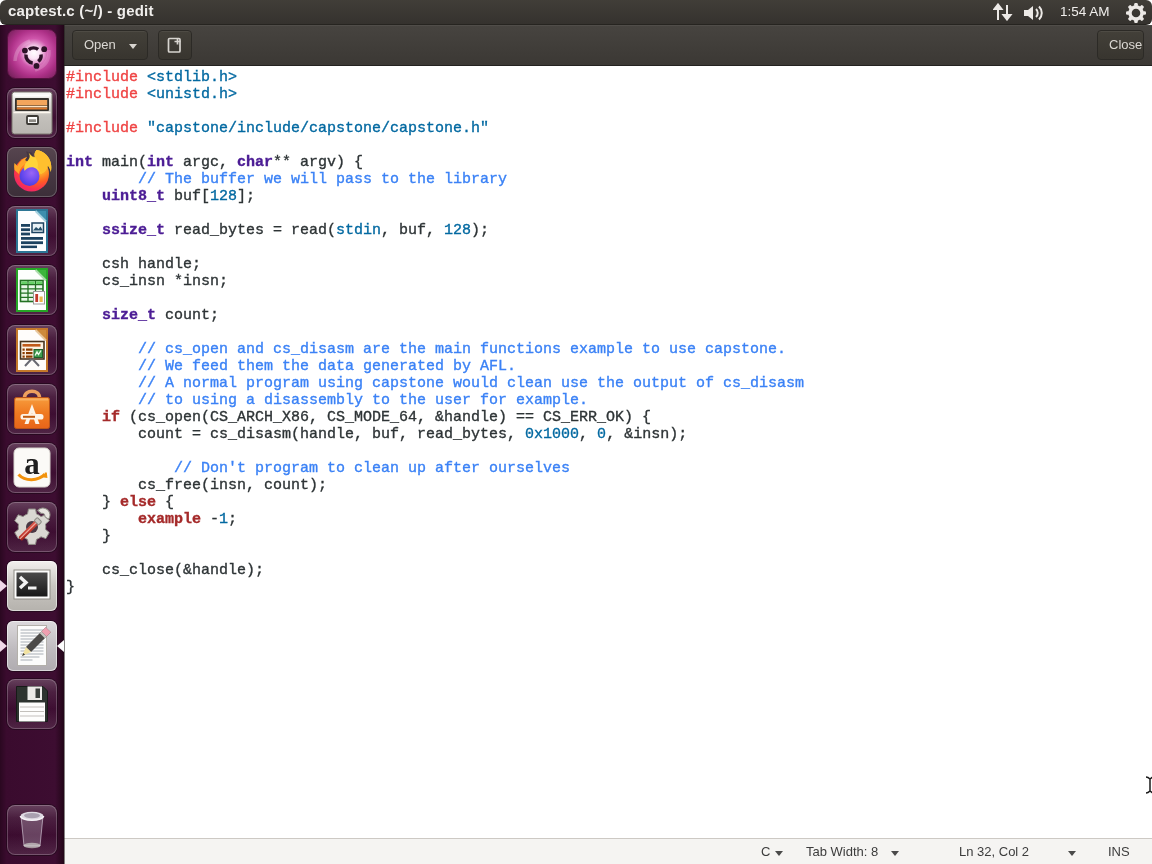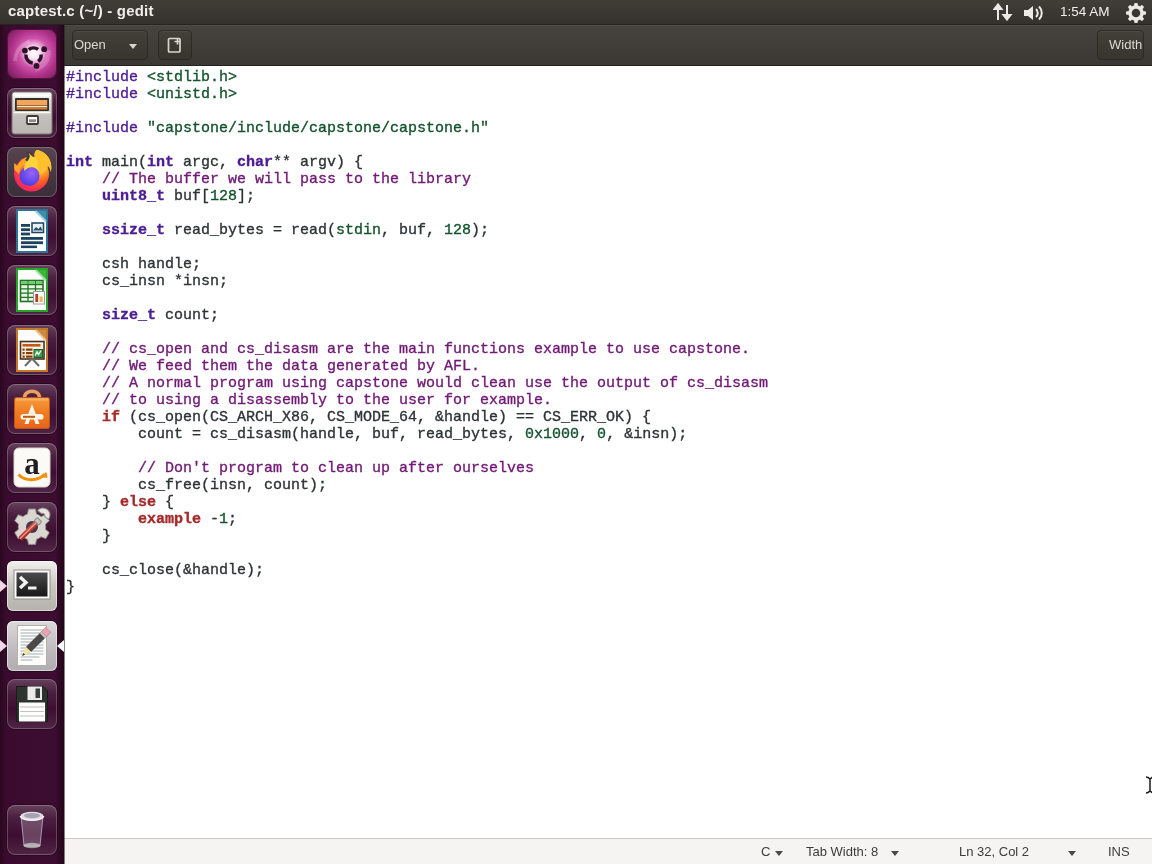--- a/index.html
+++ b/index.html
@@ -3,21 +3,21 @@
 <meta charset="utf-8">
 <style>
   * { margin:0; padding:0; box-sizing:border-box; }
   html,body { width:1152px; height:864px; overflow:hidden; background:#fff;
     font-family:"Liberation Sans", sans-serif; }
   #root { position:absolute; left:0; top:0; width:1152px; height:864px; }
 
   
   #topbar { position:absolute; left:0; top:0; width:1152px; height:25px;
     background:linear-gradient(#413e38, #35322e);
-    border-bottom:1px solid #262420; }
+    border-bottom:1px solid #262420;border-radius:6px; }
   #title { position:absolute; left:8px; top:2px; color:#f0eeec;
     font-size:15px; font-weight:bold; letter-spacing:0.2px; }
   #clock { position:absolute; left:1060px; top:4px; color:#f0eeec; font-size:13.5px; transform:translateZ(0); }
 
   
   #dock { position:absolute; left:0; top:25px; width:64px; height:839px;
     background:linear-gradient(90deg, #2a0820 0%, #3a0b2e 10%, #3d0d31 86%, #220618 100%);
   }
   .tile { position:absolute; left:7px; width:50px; height:50px; border-radius:8px; }
   .glass { background:linear-gradient(rgba(255,255,255,0.22), rgba(255,255,255,0.08) 26%, rgba(90,40,80,0.04) 60%, rgba(255,255,255,0.10));
@@ -28,37 +28,37 @@
   #toolbar { position:absolute; left:0; top:0; width:1088px; height:41px;
     background:linear-gradient(#474440, #3b3834);
     border-bottom:1px solid #242220;
     box-shadow: inset 0 1px 0 rgba(255,255,255,0.05); }
   .tbtn { position:absolute; top:5px; height:30px; border-radius:4px;
     background:linear-gradient(#434039, #38352f);
     border:1px solid #2c2a26;
     box-shadow: inset 0 1px 0 rgba(255,255,255,0.06);
     color:#dbd8d3; font-size:13px; }
   #btn-open { left:8px; width:76px; }
-  #btn-open span { position:absolute; left:1px; top:6px;text-align:center; }
+  #btn-open span { position:absolute; left:11px; top:6px;text-align:center; }
   #btn-open .arr { position:absolute; left:56px; top:13px; width:0; height:0;
     border-left:4px solid transparent; border-right:4px solid transparent;
     border-top:5px solid #d8d5d0; }
   #btn-new { left:94px; width:34px; }
   #btn-save { left:1033px; width:47px; }
   #btn-save span { position:absolute; left:11px; top:6px; }
 
   
   #code { position:absolute; left:2px; top:41px; width:1084px; height:772px;
     font-family:"Liberation Mono", monospace; font-size:15px; line-height:17px;
     color:#2e3436; white-space:pre; padding-top:2.5px; -webkit-text-stroke:0.35px currentColor; }
-  .p { color:#4c1d95; }
-  .s { color:#14532d; }
+  .p { color:#ef4444; }
+  .s { color:#0369a1; }
   .t { color:#4c1d95; font-weight:bold; }
   .k { color:#a52a2a; font-weight:bold; }
-  .c { color:#701a75; }
+  .c { color:#3b82f6;margin-left:36px; }
 
   
   #status { position:absolute; left:0; top:813px; width:1088px; height:26px;
     background:#f5f4f2; border-top:1px solid #cdc9c4;
     font-size:13px; color:#3c3c3c; }
   #status .it { position:absolute; top:5px; }
   .dna { display:inline-block; width:0; height:0; border-left:4px solid transparent;
     border-right:4px solid transparent; border-top:5px solid #4a4a4a; vertical-align:2px; }
 </style>
 </head>
@@ -71,21 +71,21 @@
           <span>Open</span>
           <i class="arr"></i>
         </div>
       <div class="tbtn" id="btn-new">
         <svg width="32" height="28" viewBox="0 0 32 28" style="position:absolute;left:0;top:0">
           <rect x="9.5" y="7.5" width="11.5" height="13.5" rx="1" fill="none" stroke="#d8d5d0" stroke-width="1.7"></rect>
           <path d="M21.5 10.5 h-6 M18.5 7.5 v6" stroke="#d8d5d0" stroke-width="1.7" fill="none"></path>
         </svg>
       </div>
       <div class="tbtn" id="btn-save">
-          <span>Width</span>
+          <span>Close</span>
         </div>
     </div>
 
     <pre id="code"><span class="p">#include</span> <span class="s">&lt;stdlib.h&gt;</span>
 <span class="p">#include</span> <span class="s">&lt;unistd.h&gt;</span>
 
 <span class="p">#include</span> <span class="s">"capstone/include/capstone/capstone.h"</span>
 
 <span class="t">int</span> main(<span class="t">int</span> argc, <span class="t">char</span>** argv) {
     <span class="c">// The buffer we will pass to the library</span>

